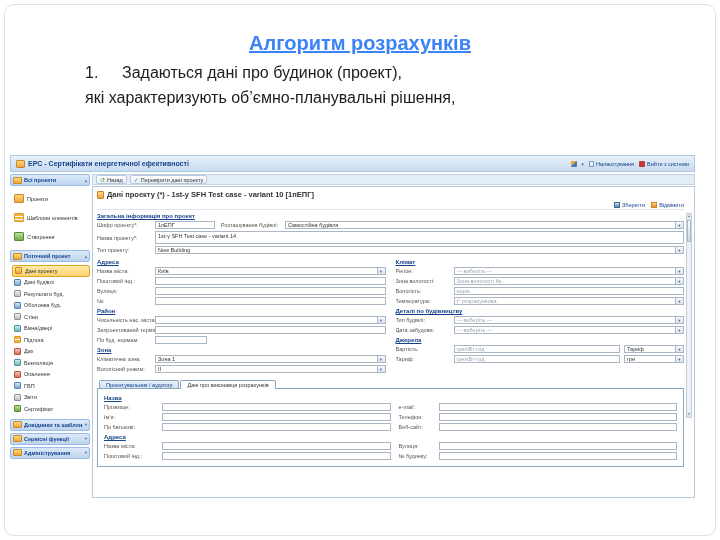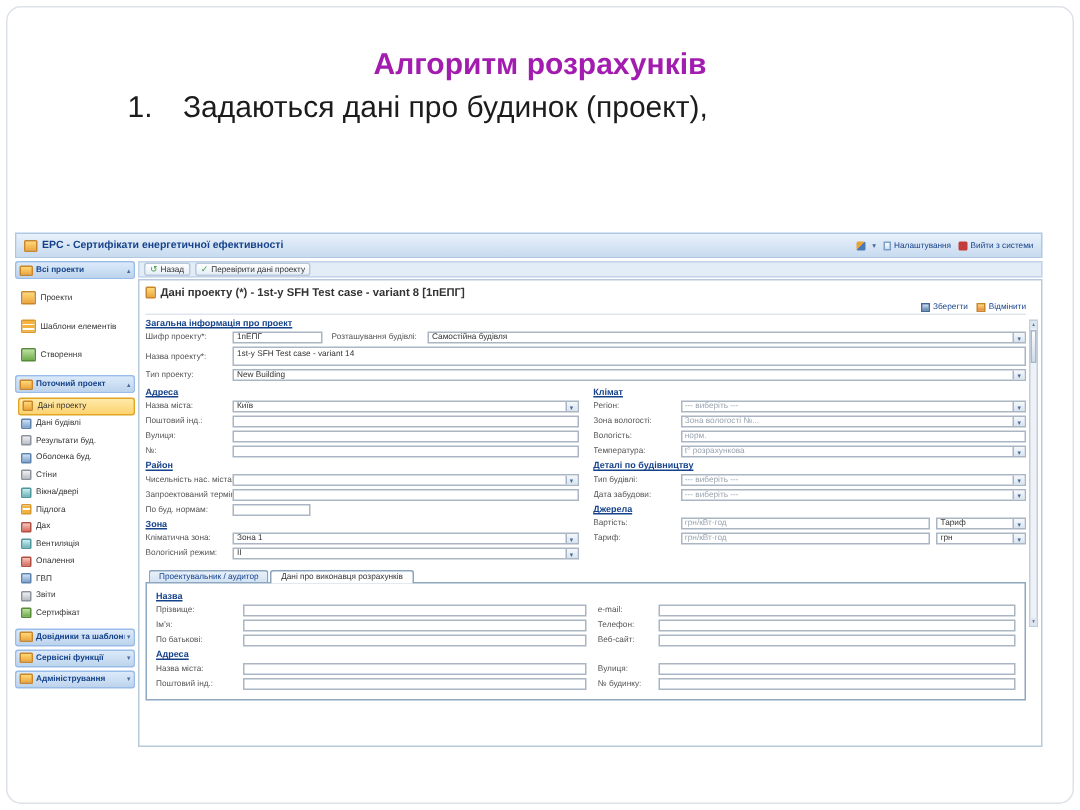--- a/index.html
+++ b/index.html
@@ -1,22 +1,22 @@
 <!DOCTYPE html>
 <html><head>
 <meta charset="utf-8">
 <style>
   * { margin:0; padding:0; box-sizing:border-box; }
   html,body { width:720px; height:540px; background:#fff; font-family:"Liberation Sans", sans-serif; overflow:hidden; }
   .frame { position:absolute; inset:4px; border:1px solid #dde2e8; border-radius:10px; pointer-events:none; }
 
   
   .slide-title { position:absolute; top:32px; left:0; width:720px; text-align:center;
-    font-size:20px; font-weight:bold; color:#a21caf; }
-  .slide-body { position:absolute; top:60px; left:85px; width:580px; font-size:20px; color:#1c1c1c; line-height:25px; }
+    font-size:20px; font-weight:bold; color:#3b82f6;text-decoration:underline; }
+  .slide-body { position:absolute; top:60px; left:85px; width:580px; font-size:16px; color:#1c1c1c; line-height:25px; }
   .slide-body .num { display:inline-block; width:37px; }
 
   
   .app { position:absolute; left:10px; top:155px; width:685px; height:343px; background:#fff; font-size:6px; }
   .titlebar { height:17px; background:linear-gradient(#e8f1fb,#c8dbef); border:1px solid #aec8e2;
     display:flex; align-items:center; padding:0 5px; }
   .logo { width:9px; height:8px; border-radius:1px; background:linear-gradient(#ffd978,#eda63d); border:1px solid #c9862a; margin-right:3px; }
   .tb-title { font-size:7px; font-weight:bold; color:#15428b; flex:1; }
   .tb-right { display:flex; align-items:center; gap:5px; color:#15428b; font-size:5.5px; }
   .pal { width:6px; height:6px; border-radius:1px; background:linear-gradient(135deg,#e8a33d 50%,#4a79b8 50%); }
@@ -102,20 +102,21 @@
   .vscroll .up { top:0; } .vscroll .dn { bottom:0; }
 </style>
 </head>
 <body>
 
 <div class="frame"></div>
 
 <div class="slide-title">Алгоритм розрахунків</div>
 <div class="slide-body">
   <div><span class="num">1.</span><span>Задаються дані про будинок (проект),</span></div>
+  <div>які характеризують об’ємно-планувальні рішення,</div>
 </div>
 
 <div class="app">
 
   <div class="titlebar">
     <span class="logo"></span>
     <span class="tb-title">EPC - Сертифікати енергетичної ефективності</span>
     <div class="tb-right">
       <span class="pal"></span>
       <span class="caret">▾</span>
@@ -236,21 +237,21 @@
         </span>
         <span class="tbtn">
           <span class="g-ic">✓</span>
           <span>Перевірити дані проекту</span>
         </span>
       </div>
 
       <div class="panel">
         <div class="p-title">
           <span class="doc-ic"></span>
-          <span class="t">Дані проекту (*) - 1st-y SFH Test case - variant 8 [1пЕПГ]</span>
+          <span class="t">Дані проекту (*) - 1st-y SFH Test case - variant 10 [1пЕПГ]</span>
         </div>
         <div class="actions">
           <span class="act">
             <span class="save-ic"></span>
             <span>Зберегти</span>
           </span>
           <span class="act">
             <span class="cancel-ic"></span>
             <span>Відмінити</span>
           </span>

